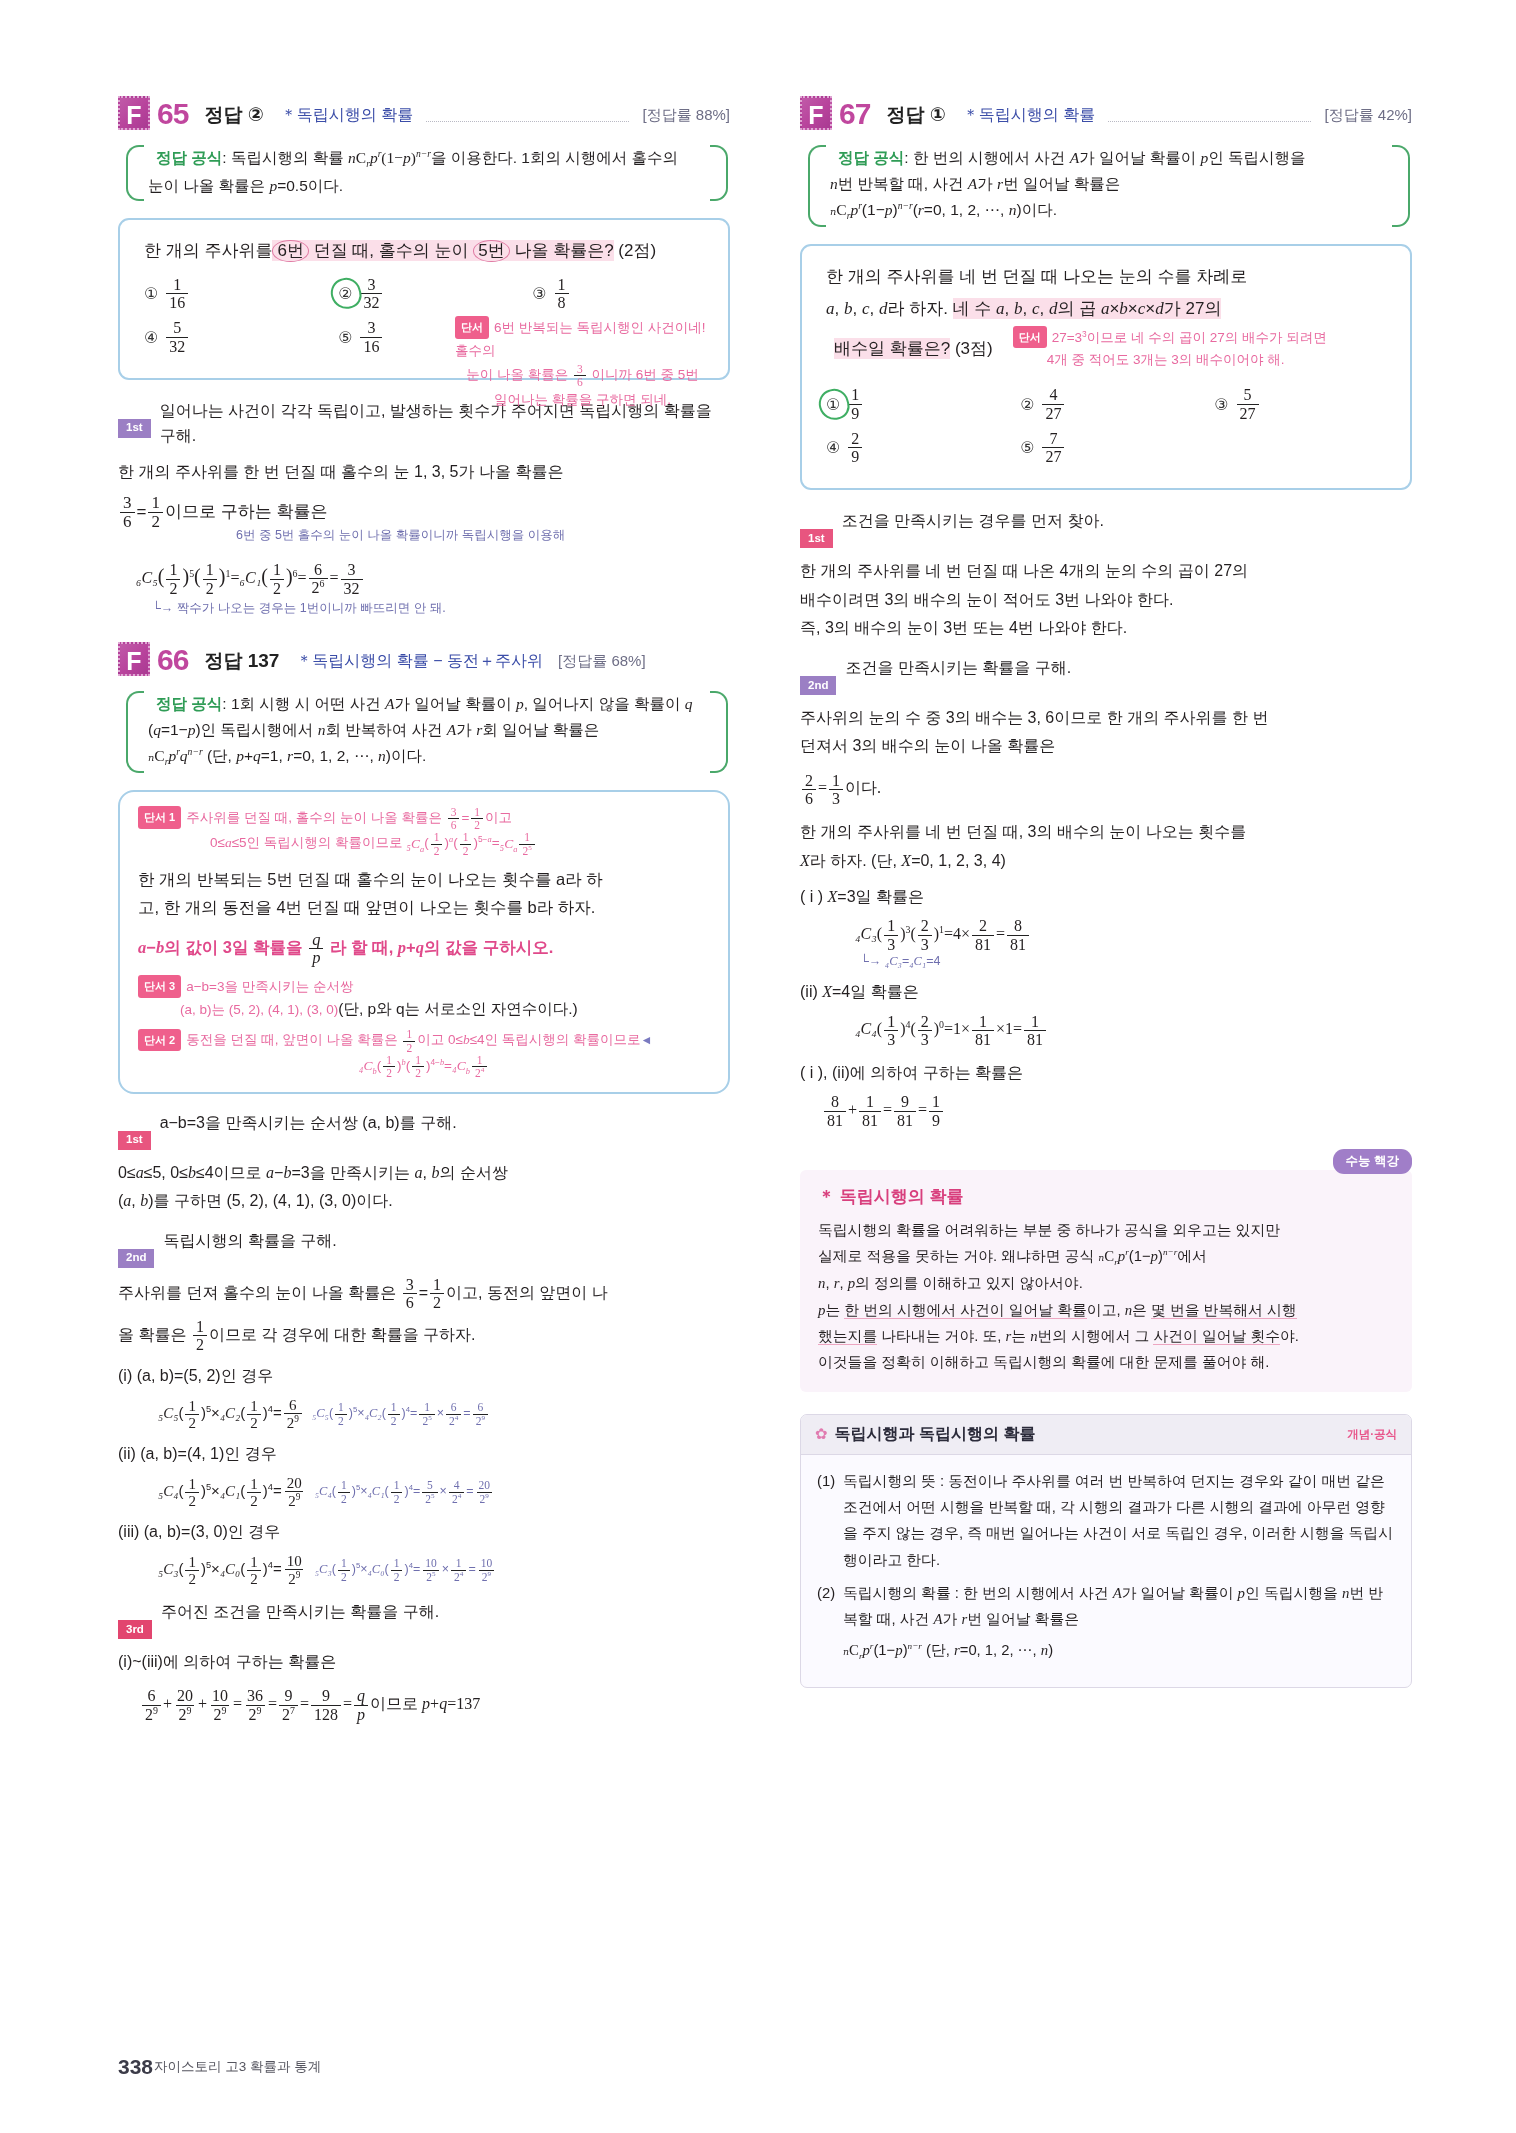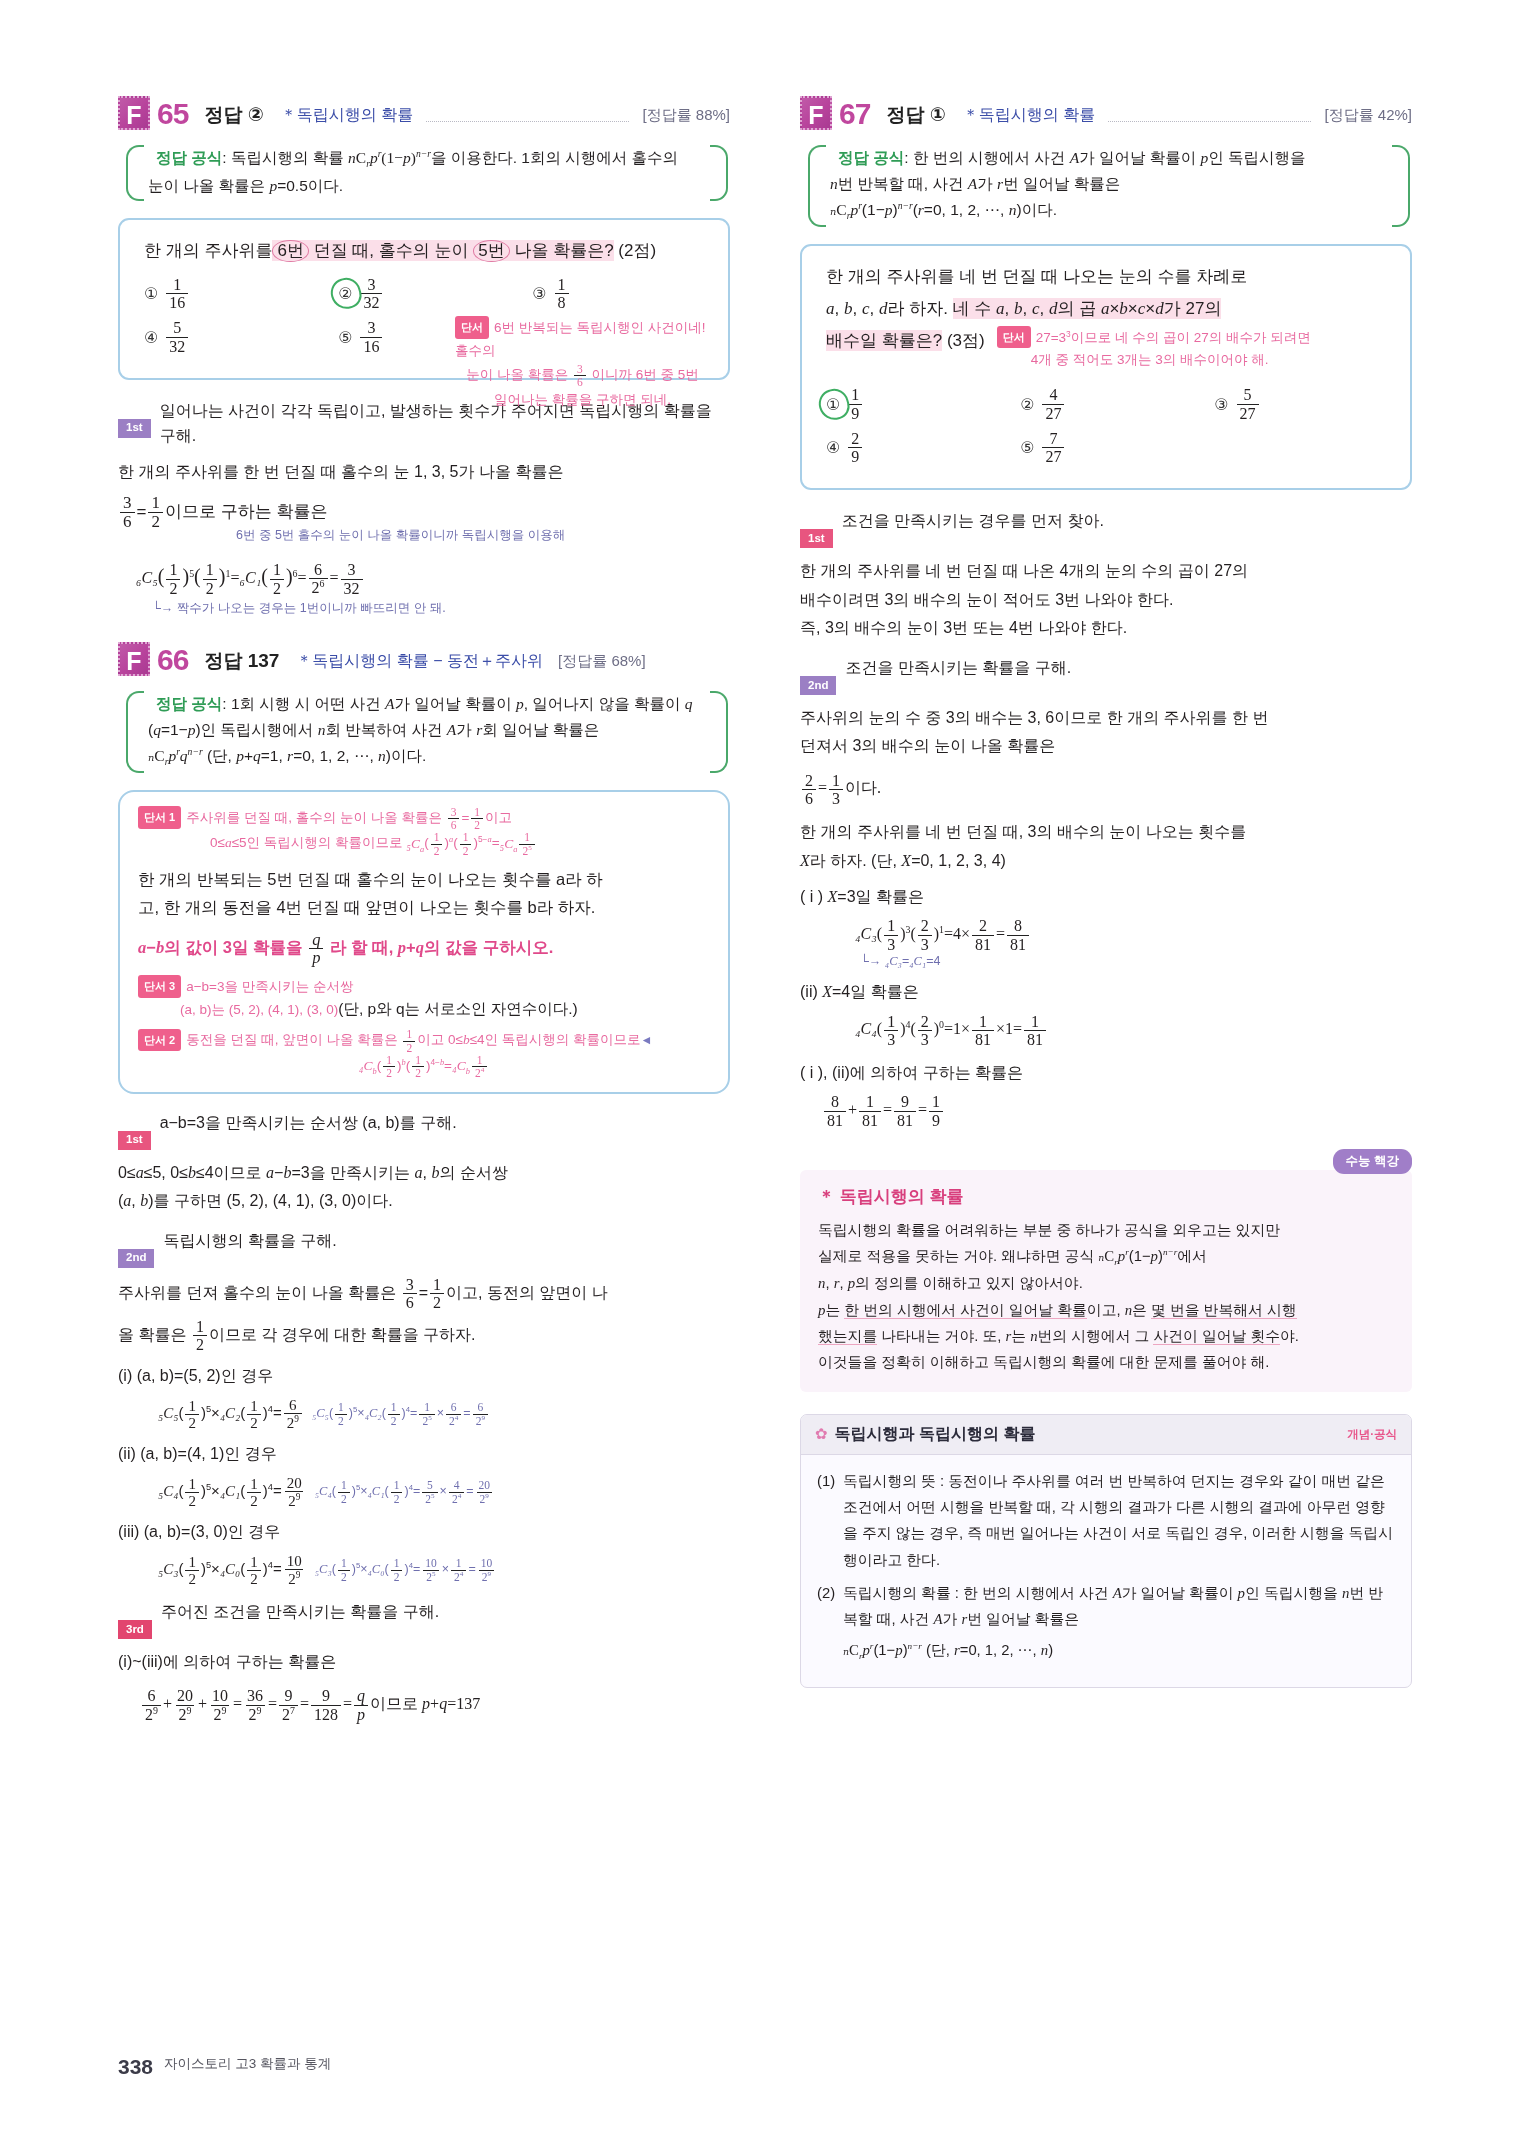--- a/index.html
+++ b/index.html
@@ -131,21 +131,21 @@
     border-bottom:1px solid #dcd8e6;
   }
   .flower{color:#e17bb0;font-size:15px;margin-right:7px;}
   .concept-title{font-size:16px;font-weight:bold;color:#2b2b3a;flex:1;}
   .concept-tag{font-size:11.5px;color:#e8558a;font-weight:bold;}
   .concept-body{padding:13px 16px 16px 16px;}
   .concept-item{display:flex;font-size:14.8px;line-height:1.78;margin-bottom:7px;}
   .ci-num{width:26px;flex-shrink:0;}
 
   
-  .footer{position:absolute;left:118px;bottom:54px;display:flex;align-items:flex-start;gap:11px;}
+  .footer{position:absolute;left:118px;bottom:54px;display:flex;align-items:center;gap:1px;}
   .pg-num{font-size:21px;font-weight:bold;color:#3b3b48;}
   .pg-txt{font-size:13.5px;color:#55555f;}
   .arrowl{color:#7a7ac0;font-size:12px;}
   .eqblock{font-size:16px;line-height:2.1;margin:10px 0;font-family:"Liberation Serif",serif;}
   .tiny{font-size:11.5px;}
 </style>
 </head>
 <body>
 
 <div class="page">
@@ -500,21 +500,21 @@
         <p><span class="it">n</span>번 반복할 때, 사건 <span class="it">A</span>가 <span class="it">r</span>번 일어날 확률은</p>
         <p><span class="it">ₙ</span><span class="math">C</span><span class="it"><sub>r</sub>p<sup>r</sup></span>(1−<span class="it">p</span>)<sup><span class="it">n−r</span></sup>(<span class="it">r</span>=0, 1, 2, ⋯, <span class="it">n</span>)이다.</p>
       </div>
 
       <div class="qcard">
         <p class="qtext">한 개의 주사위를 네 번 던질 때 나오는 눈의 수를 차례로</p>
         <p class="qtext" style="margin-top:-4px;">
           <span class="it">a</span>, <span class="it">b</span>, <span class="it">c</span>, <span class="it">d</span>라 하자. <span class="hl">네 수 <span class="it">a</span>, <span class="it">b</span>, <span class="it">c</span>, <span class="it">d</span>의 곱 <span class="it">a</span>×<span class="it">b</span>×<span class="it">c</span>×<span class="it">d</span>가 27의</span>
         </p>
         <div style="display:flex;align-items:flex-start;gap:12px;margin-top:-4px;">
-          <p class="qtext" style="margin:0;white-space:nowrap;"><span class="hl">배수일 확률은?</span> (3점)</p>
+          <p class="qtext" style="margin:8px;white-space:nowrap;"><span class="hl">배수일 확률은?</span> (3점)</p>
           <div style="flex:1;">
             <div class="dansu-line"><span class="dansu-tag">단서</span>27=3<sup>3</sup>이므로 네 수의 곱이 27의 배수가 되려면</div>
             <div class="dansu-line" style="margin-left:34px;">4개 중 적어도 3개는 3의 배수이어야 해.</div>
           </div>
         </div>
 
         <div class="choices" style="margin-top:14px;">
           <div class="chrow">
             <div class="chitem">
               <span class="chnum sel">①</span>

